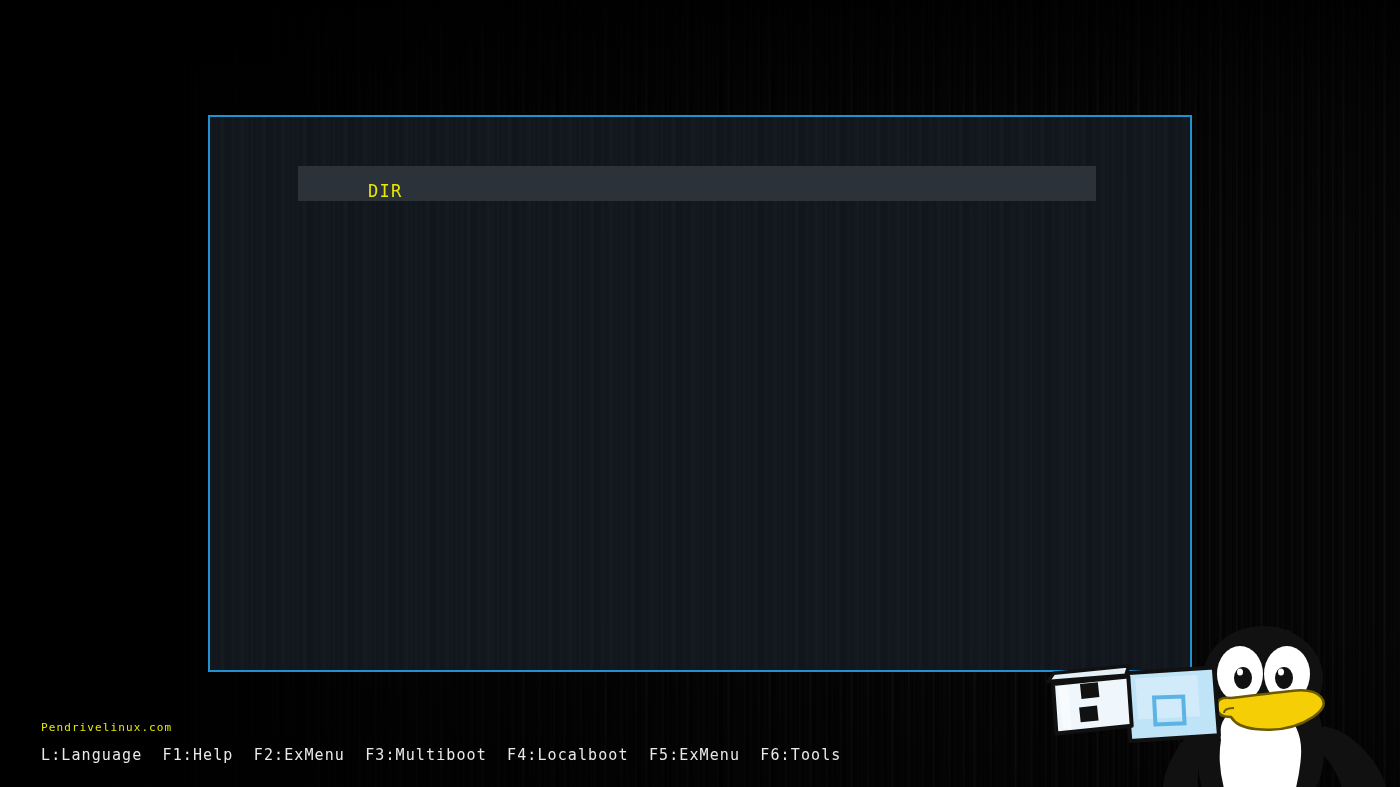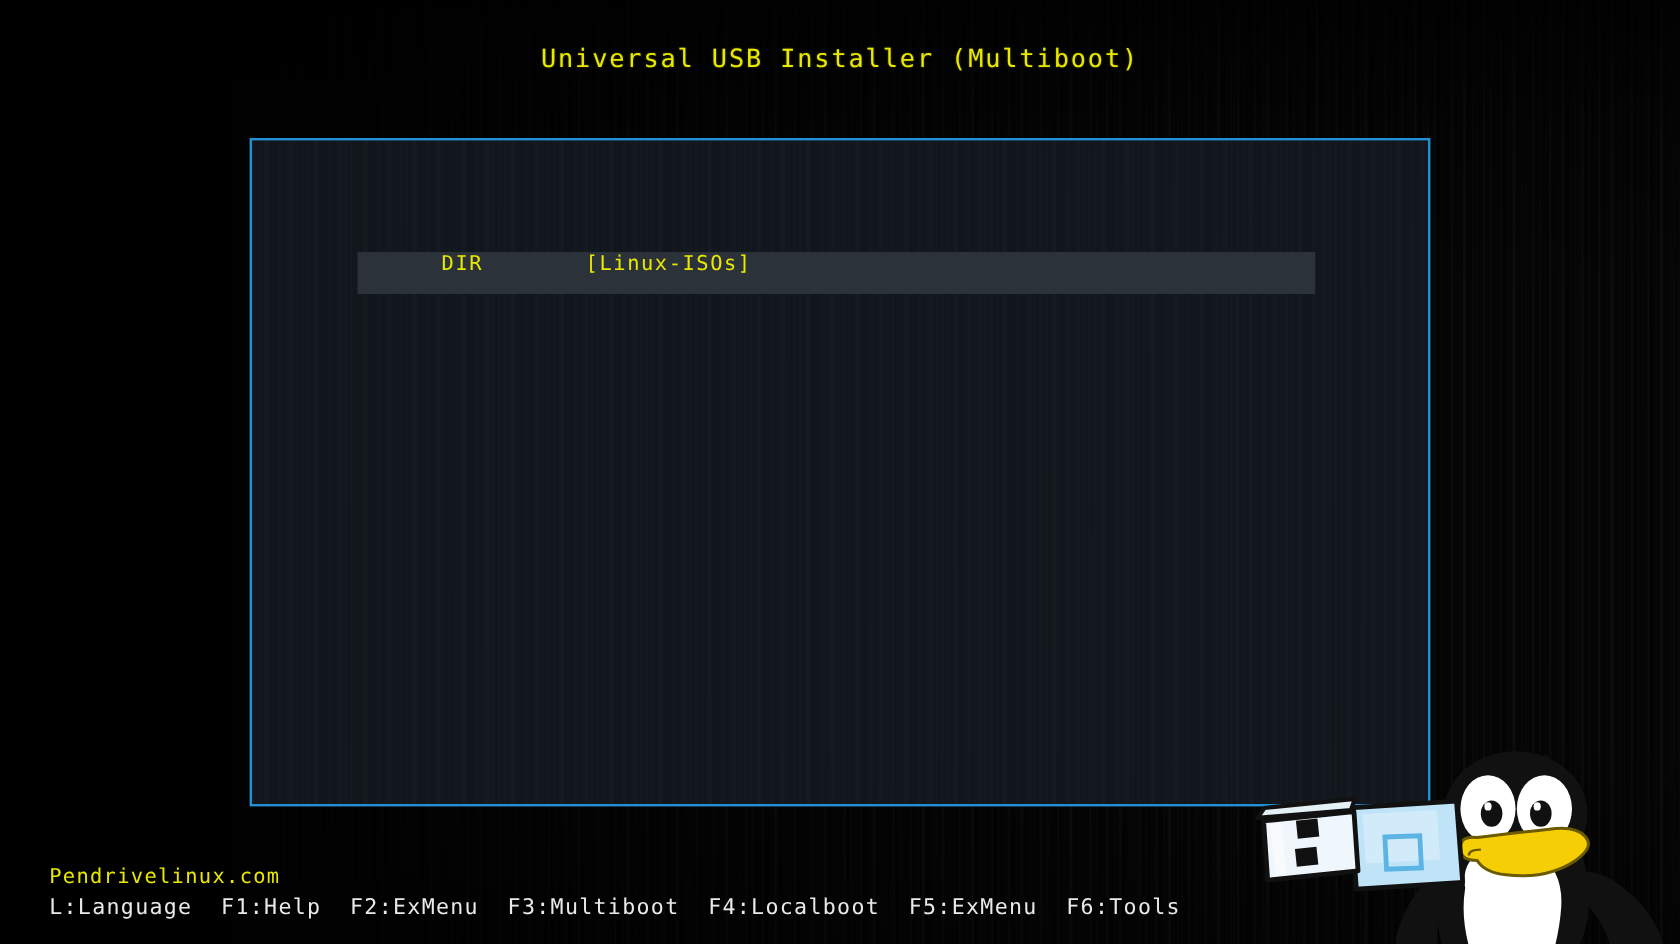--- a/index.html
+++ b/index.html
@@ -133,57 +133,56 @@
   }
 
   #file-list {
     position: absolute;
     left: 88px;
     top: 49px;
     width: 798px;
   }
   .file-row {
     display: flex;
-    align-items: flex-start;
+    align-items: flex-end;
     height: 35px;
     padding: 0 0 0 70px;
     box-sizing: border-box;
     color: #e8e800;
     font-size: 17px;
     letter-spacing: 1.3px;
     white-space: pre;
-    margin-top: 44px;
   }
   .file-row.selected {
     background-color: #2c3239;
   }
   .file-type {
     width: 120px;
     flex: 0 0 auto;
   }
   .file-name {
     flex: 1 1 auto;
   }
 
   
   #footer-brand {
     position: absolute;
     left: 41px;
     top: 721px;
     color: #e8e800;
-    font-size: 17px;
+    font-size: 11px;
     letter-spacing: 1.1px;
     white-space: pre;
   }
   #footer-keys {
     position: absolute;
     left: 41px;
     top: 746px;
     color: #e9e9e9;
-    font-size: 18px;
+    font-size: 15px;
     letter-spacing: 1.1px;
     white-space: pre;
     display: flex;
   }
   .fkey { white-space: pre; }
 
   
   #mascot {
     position: absolute;
     left: 1035px;
@@ -195,30 +194,28 @@
 </style>
 </head>
 <body>
 
 <div id="screen">
 
   <div class="bg-texture"></div>
   <div class="bg-fade-left"></div>
   <div class="bg-fade-top"></div>
 
-  <div id="title">Universal USB Installer (Multiboot)</div>
 
   <div id="panel">
     <div id="panel-texture"></div>
 
     <div id="file-list">
 
       <div class="file-row selected">
         <span class="file-type">DIR</span>
-        <span class="file-name">[Linux-ISOs]</span>
       </div>
 
     </div>
   </div>
 
   <div id="footer-brand">Pendrivelinux.com</div>
 
   <div id="footer-keys">
     <span class="fkey">L:Language</span>
     <span class="fkey">  </span>

